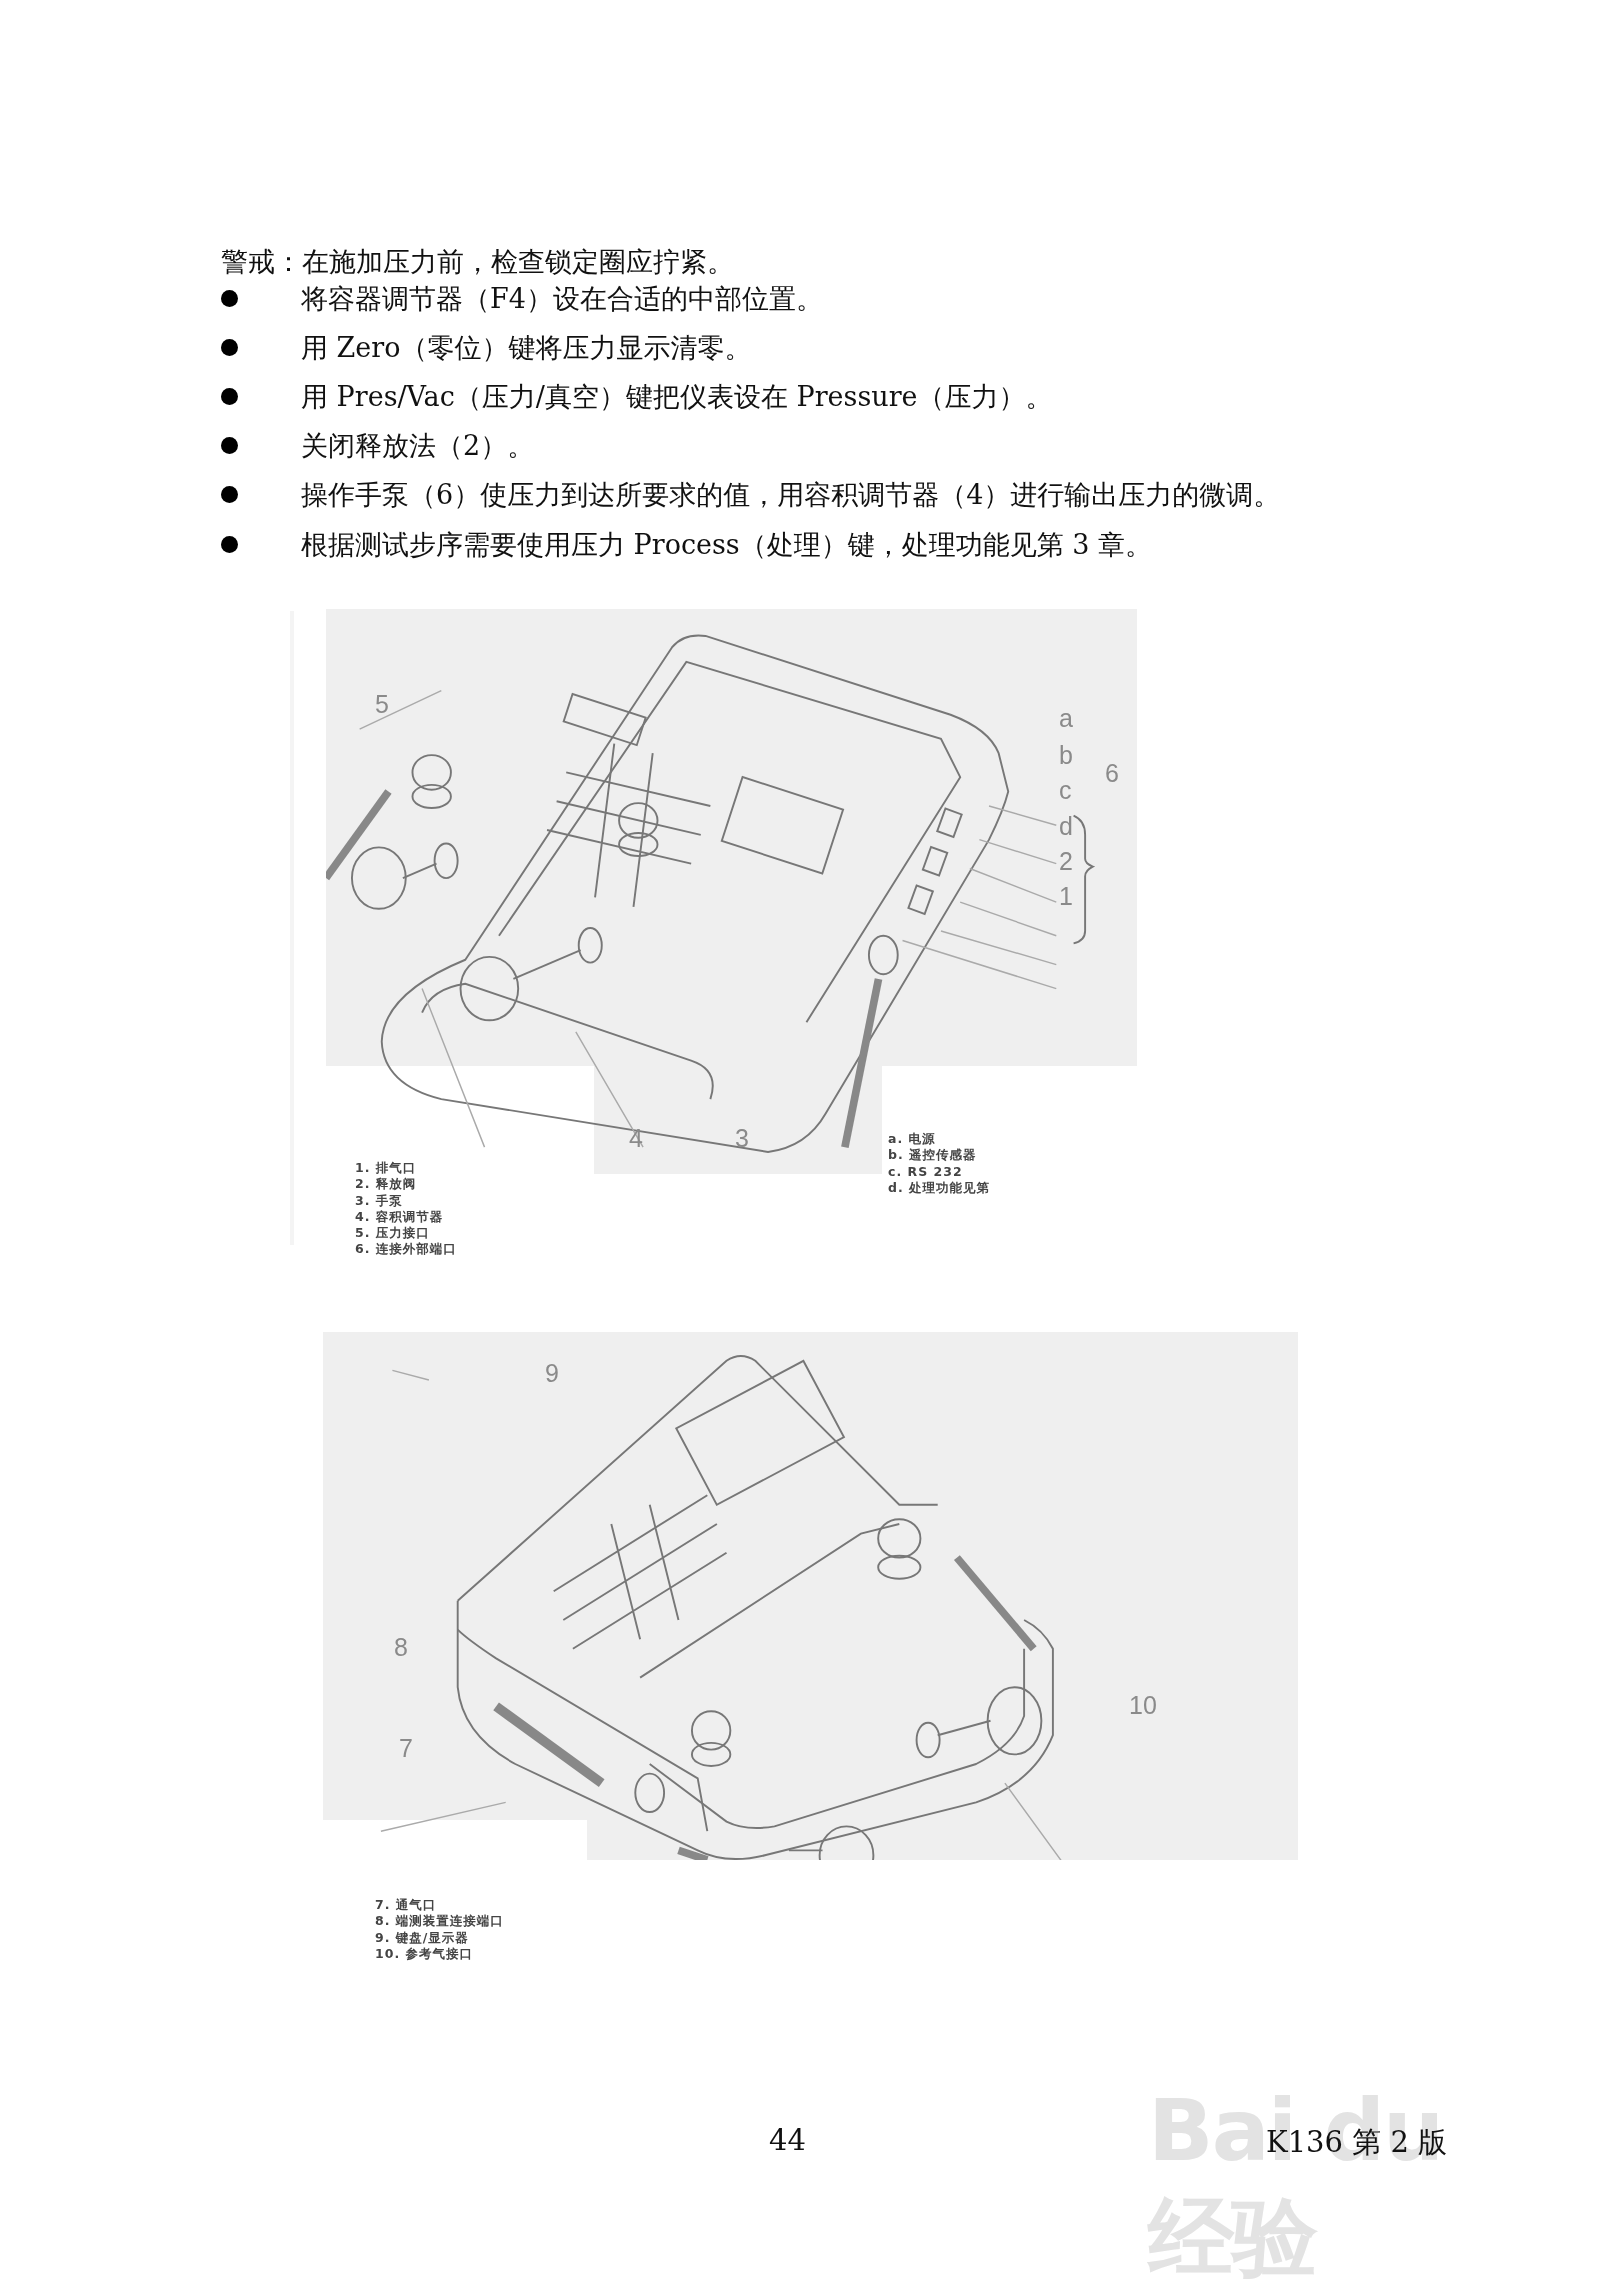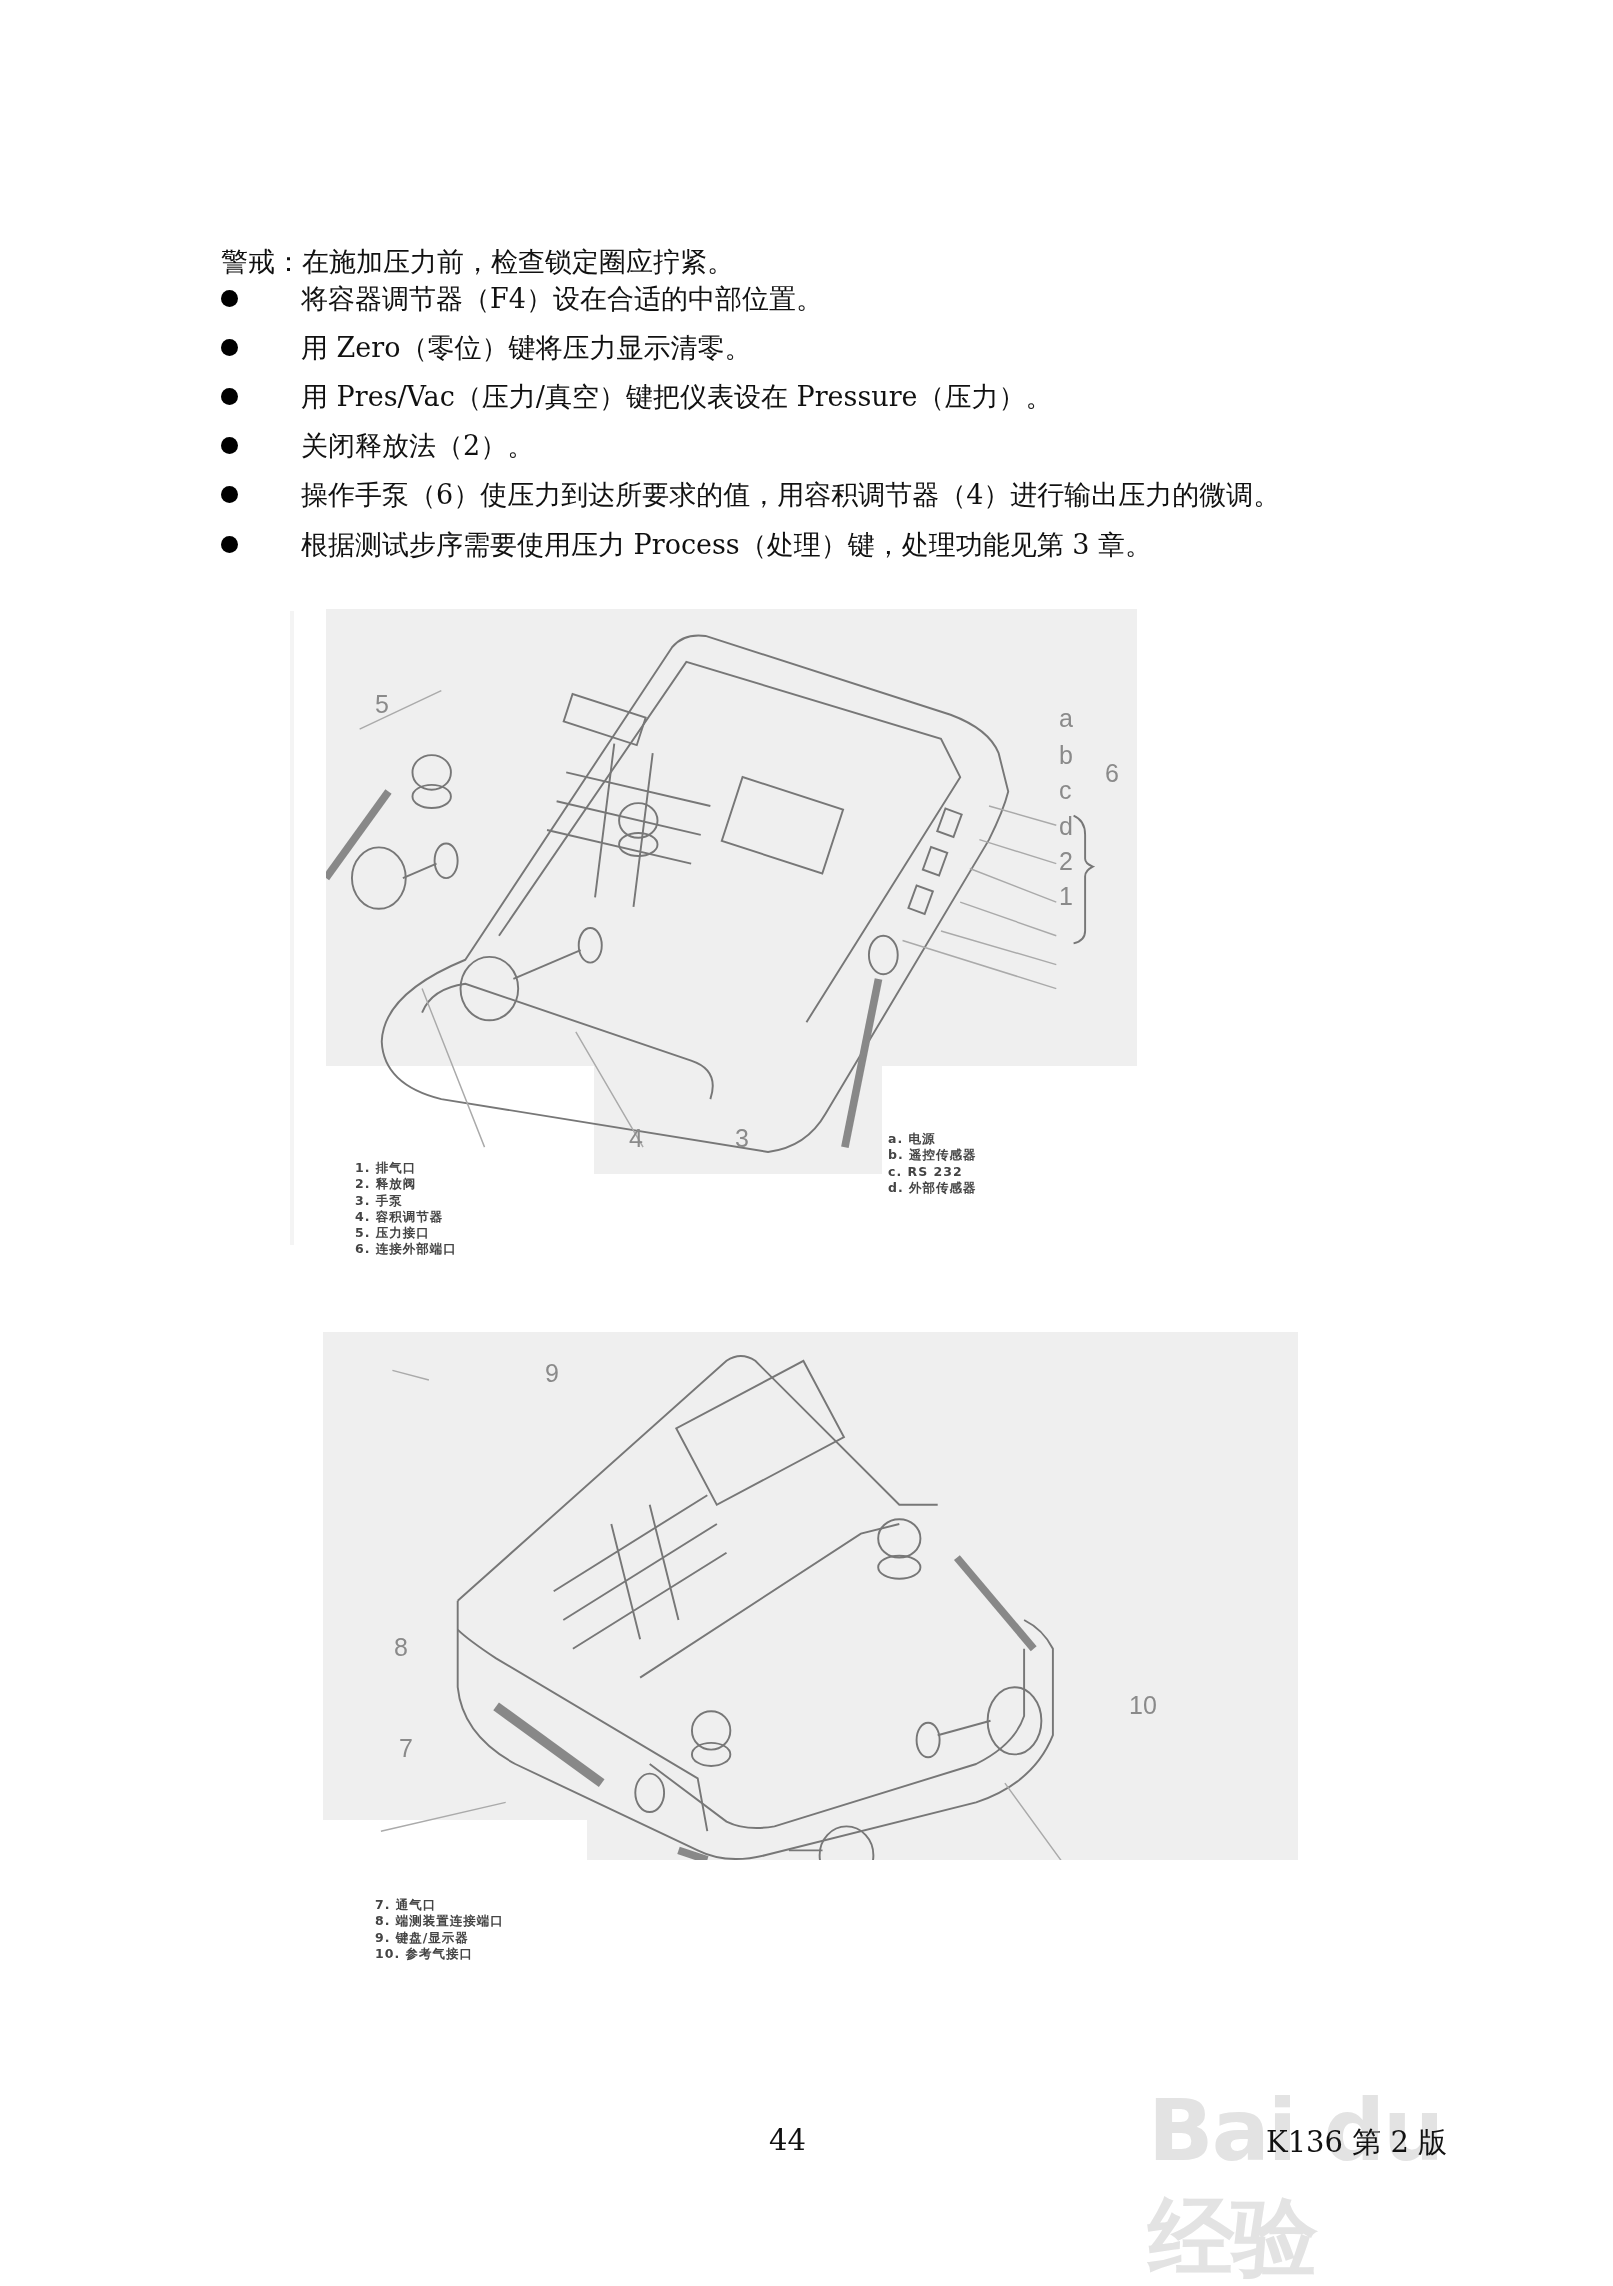--- a/index.html
+++ b/index.html
@@ -104,21 +104,21 @@
     <div>2. 释放阀</div>
     <div>3. 手泵</div>
     <div>4. 容积调节器</div>
     <div>5. 压力接口</div>
     <div>6. 连接外部端口</div>
   </div>
   <div class="cap" style="left:888px;top:1095px;">
     <div>a. 电源</div>
     <div>b. 遥控传感器</div>
     <div>c. RS 232</div>
-    <div>d. 外部传感器</div>
+    <div>d. 处理功能见第</div>
   </div>
 </div>
 
 <div class="fig" style="left:0;top:0;">
   <div class="gray" style="left:323px;top:1332px;width:975px;height:488px;"></div>
   <div class="gray" style="left:587px;top:1818px;width:711px;height:42px;"></div>
   <svg style="position:absolute;left:323px;top:1332px;" width="975" height="528" viewBox="0 0 1015 550">
     <g fill="none" stroke="#777" stroke-width="2">
       <path d="M 140 280 L 420 30 Q 435 20 450 30 L 600 180 L 640 180"></path>
       <path d="M 140 280 L 140 370 Q 145 420 200 450 L 390 540 Q 420 555 460 545 L 680 490 Q 740 470 760 420 L 760 330 Q 750 310 730 300"></path>

